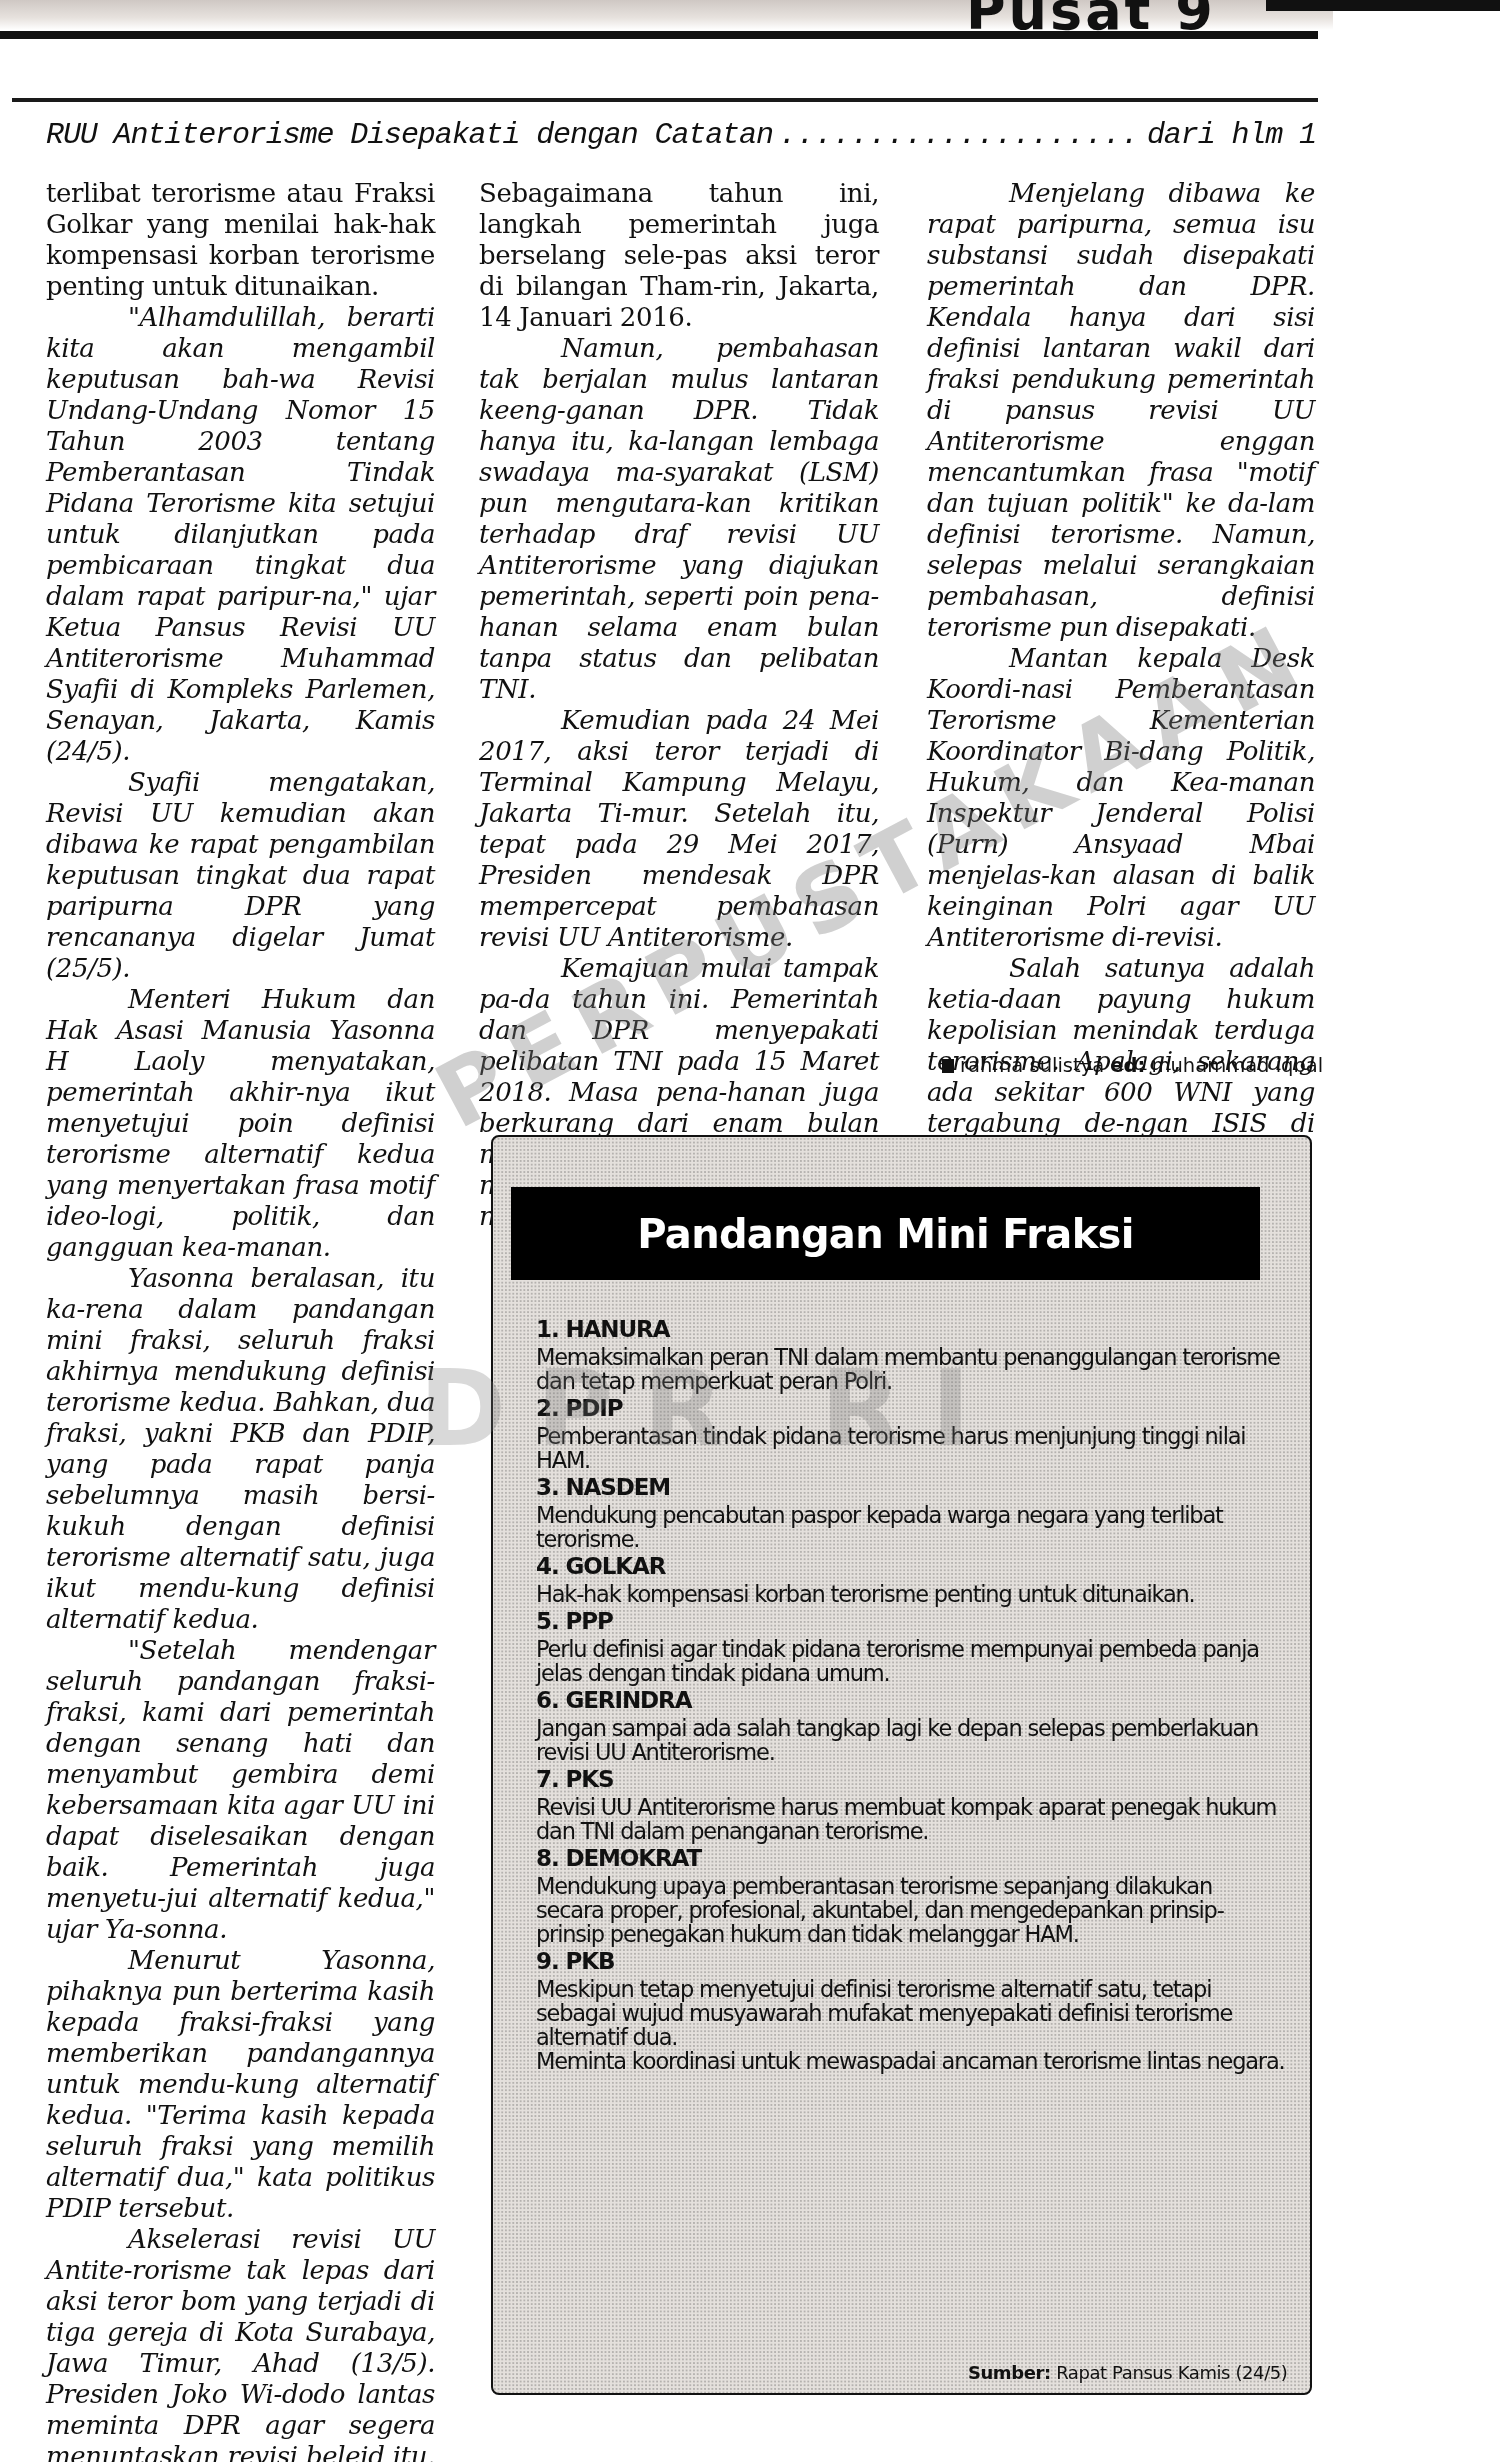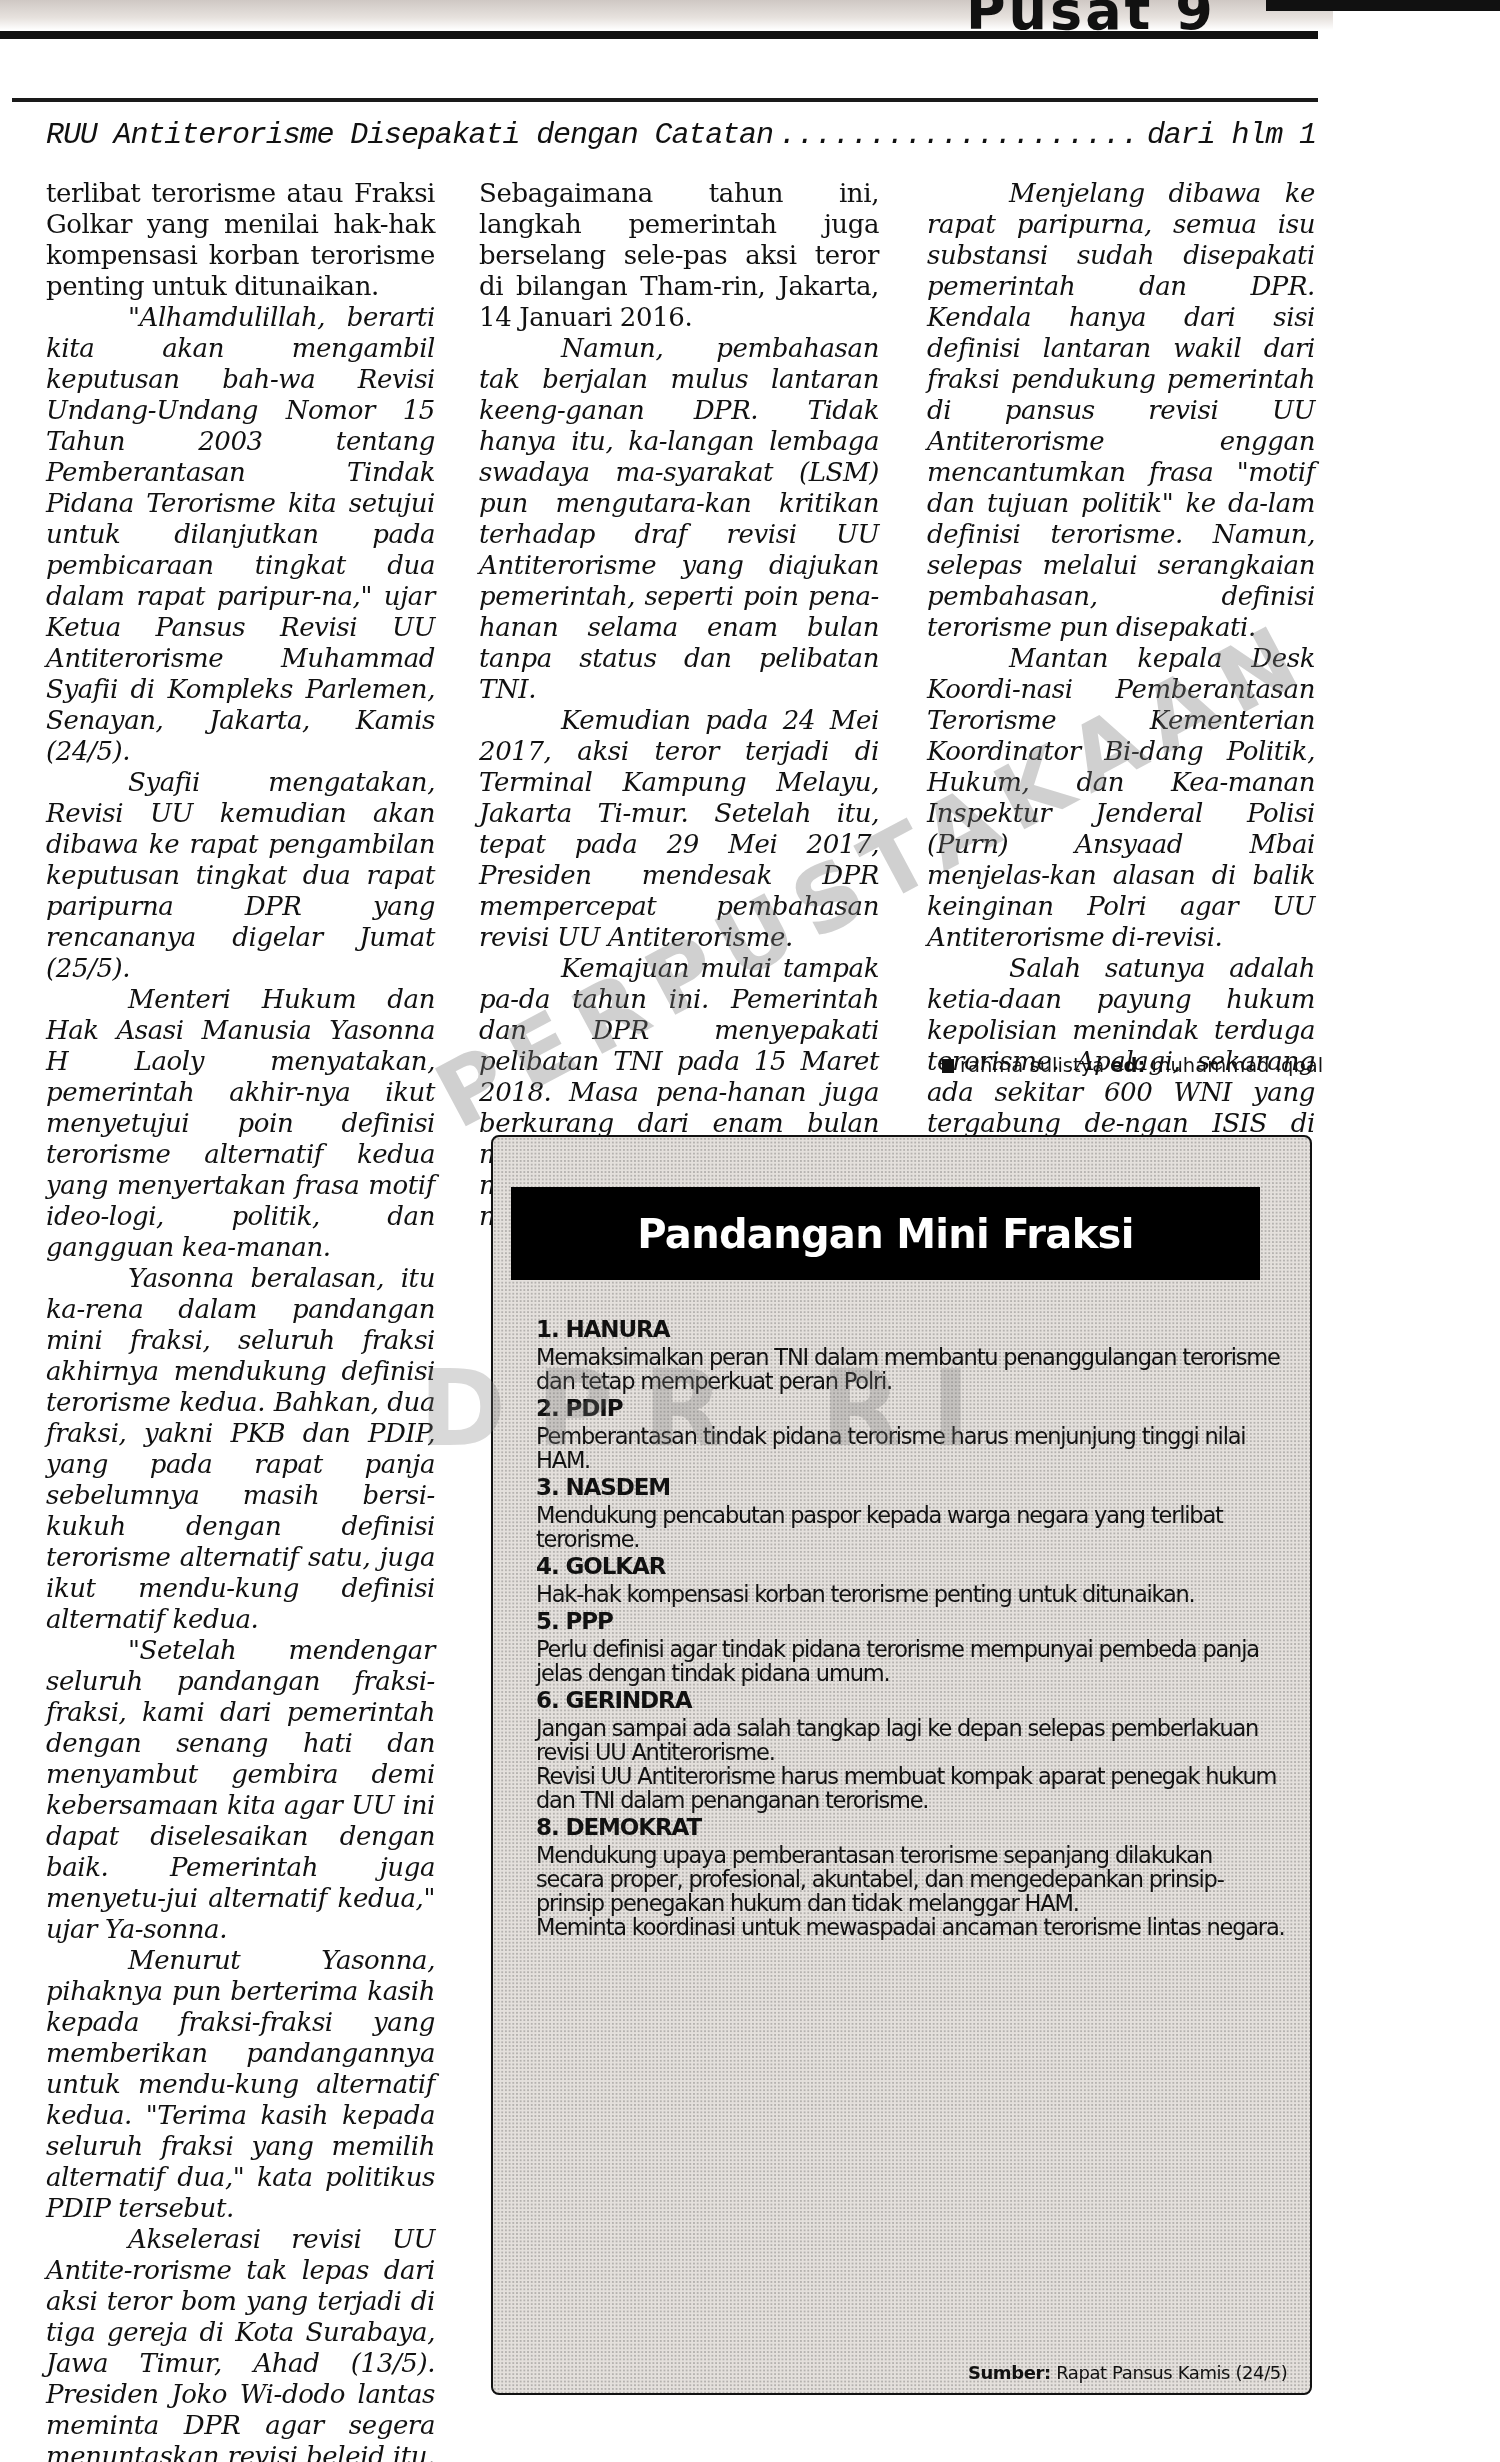--- a/index.html
+++ b/index.html
@@ -134,25 +134,30 @@
       </div>
       <div>
         <div class="item-head">5. PPP</div>
         <div class="item-body">Perlu definisi agar tindak pidana terorisme mempunyai pembeda panja jelas dengan tindak pidana umum.</div>
       </div>
       <div>
         <div class="item-head">6. GERINDRA</div>
         <div class="item-body">Jangan sampai ada salah tangkap lagi ke depan selepas pemberlakuan revisi UU Antiterorisme.</div>
       </div>
       <div>
+        <div class="item-head">7. PKS</div>
         <div class="item-body">Revisi UU Antiterorisme harus membuat kompak aparat penegak hukum dan TNI dalam penanganan terorisme.</div>
       </div>
       <div>
         <div class="item-head">8. DEMOKRAT</div>
         <div class="item-body">Mendukung upaya pemberantasan terorisme sepanjang dilakukan secara proper, profesional, akuntabel, dan mengedepankan prinsip-prinsip penegakan hukum dan tidak melanggar HAM.</div>
+      </div>
+      <div>
+        <div class="item-head">9. PKB</div>
+        <div class="item-body">Meskipun tetap menyetujui definisi terorisme alternatif satu, tetapi sebagai wujud musyawarah mufakat menyepakati definisi terorisme alternatif dua.</div>
       </div>
       <div>
         <div class="item-body">Meminta koordinasi untuk mewaspadai ancaman terorisme lintas negara.</div>
       </div>
     </div>
   <div class="source">
     <b>Sumber:</b>
     <span>Rapat Pansus Kamis (24/5)</span>
   </div>
 </div>

